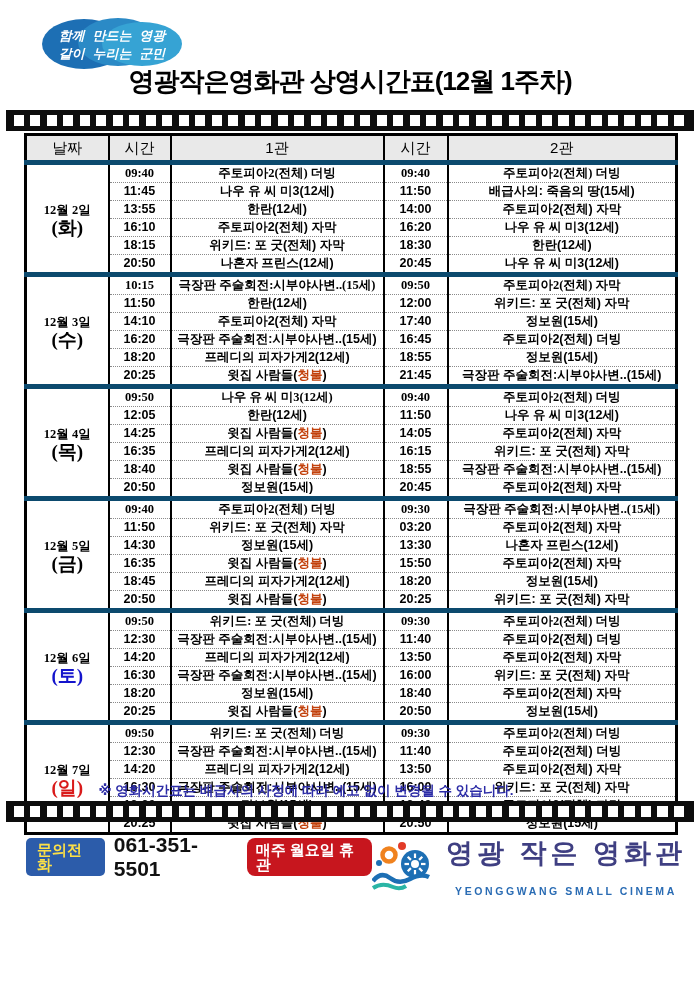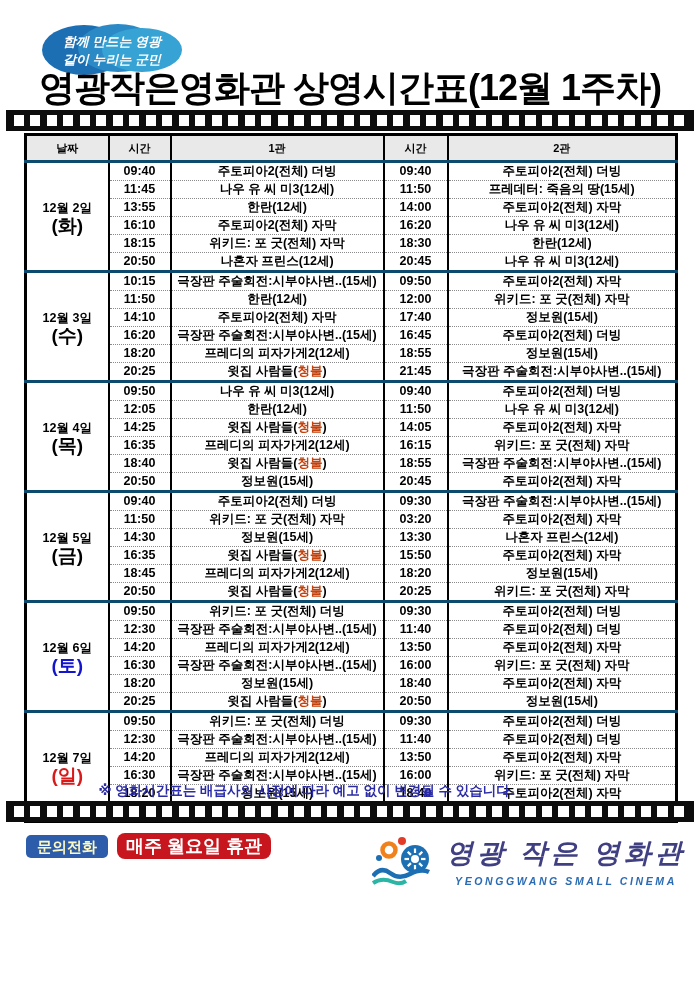--- a/index.html
+++ b/index.html
@@ -1,65 +1,65 @@
 <!DOCTYPE html>
 <html><head>
 <meta charset="utf-8">
 <style>
   html,body{margin:0;padding:0;background:#fff;}
   body{font-family:"Liberation Sans","DejaVu Sans",sans-serif;}
   .page{position:relative;width:700px;height:990px;background:#fff;overflow:hidden;}
 
   
-  .top-logo{position:absolute;left:40px;top:22px;width:145px;height:56px;}
+  .top-logo{position:absolute;left:40px;top:16px;width:145px;height:56px;font-family:Liberation Mono, monospace;}
 
   
   .title{position:absolute;top:64px;left:0;width:700px;text-align:center;
-         font-size:36px;font-weight:900;color:#000;letter-spacing:-1px;white-space:nowrap;}
+         font-size:26px;font-weight:900;color:#000;letter-spacing:-1px;white-space:nowrap;}
 
   
   .film-strip{position:absolute;left:6px;right:6px;height:21px;background:#0d0d0d;}
   .film-strip .holes{height:11px;margin:5px 8px 0 8px;
      background:repeating-linear-gradient(90deg,#fff 0 10px,rgba(0,0,0,0) 10px 16.5px);}
   .strip-top{top:110px;}
   .strip-bottom{top:801px;}
 
   
   table.schedule{position:absolute;top:133px;left:24px;width:651px;border-collapse:collapse;
     table-layout:fixed;}
-  table.schedule th{background:#e9e9e9;border:2px solid #000;font-size:11px;font-weight:bold;
+  table.schedule th{background:#e9e9e9;border:2px solid #000;font-size:15px;font-weight:normal;
     height:24px;padding:0;color:#000;text-align:center;}
   table.schedule td{padding:0 2px;text-align:center;font-weight:bold;color:#000;
     height:17px;line-height:17px;font-size:12.5px;white-space:nowrap;overflow:hidden;}
   td.time-cell,td.movie-cell{border-left:2px solid #000;border-right:2px solid #000;}
   tr.day-rest td{border-top:1px dotted #8a8a8a;}
-  tr.day-first td{border-top:3px solid #0c4a6e;}
+  tr.day-first td{border-top:5px solid #0c4a6e;font-family:Liberation Serif, serif;}
   td.date-cell{border:2px solid #000;border-top:3px solid #000;font-size:19px;line-height:1.25;}
   table.schedule{border:3px solid #000;}
   td.date-cell .weekday{font-size:19px;}
   .cheongbul{color:#c2410c;}
 
   
   .note{position:absolute;top:782px;left:0;width:612px;text-align:center;
     font-size:13.5px;font-weight:bold;color:#2b2ba6;}
 
   
   .footer{position:absolute;top:833px;left:26px;right:14px;display:flex;
     justify-content:space-between;align-items:flex-start;}
   .contact{display:flex;flex-direction:column;gap:7px;}
   .contact-row{display:flex;align-items:center;gap:9px;}
-  .badge-blue{background:#2c5caa;color:#fef9c3;font-weight:bold;font-size:15px;
+  .badge-blue{background:#2c5caa;color:#fde047;font-weight:bold;font-size:15px;
     padding:4px 11px;border-radius:5px;line-height:1;}
-  .badge-red{background:#c7161e;color:#fff;font-weight:bold;font-size:18px;
+  .badge-red{background:#c7161e;color:#fff;font-weight:bold;font-size:15px;
     padding:4px 9px;border-radius:8px;line-height:1;}
   .contact-value{font-size:21px;font-weight:bold;color:#111;letter-spacing:0;}
-  .cinema-logo{display:flex;align-items:center;gap:8px;margin-top:2px;font-style:italic;}
+  .cinema-logo{display:flex;align-items:center;gap:8px;margin-top:2px;}
   .cinema-logo-text{display:flex;flex-direction:column;align-items:center;}
   .logo-kr{font-size:27px;font-weight:900;color:#3f3f82;letter-spacing:4px;white-space:nowrap;}
-  .logo-en{font-size:10.5px;font-weight:bold;color:#2a6cb4;letter-spacing:2.6px;margin-top:4px;white-space:nowrap;}
+  .logo-en{font-size:10.5px;font-weight:bold;color:#2a6cb4;letter-spacing:2.6px;margin-top:14px;white-space:nowrap;}
 </style>
 </head>
 <body>
 
 <div class="page">
 
   <div class="top-logo">
     <svg width="145" height="56" viewBox="0 0 145 56">
       <ellipse cx="44" cy="28" rx="42" ry="25" fill="#1d6fb4"></ellipse>
       <ellipse cx="78" cy="26" rx="40" ry="24" fill="#2b8ac6"></ellipse>
@@ -100,21 +100,21 @@
           </td>
           <td class="time-cell">09:40</td>
           <td class="movie-cell">주토피아2(전체) 더빙</td>
           <td class="time-cell">09:40</td>
           <td class="movie-cell">주토피아2(전체) 더빙</td>
         </tr>
         <tr class="day-rest">
           <td class="time-cell">11:45</td>
           <td class="movie-cell">나우 유 씨 미3(12세)</td>
           <td class="time-cell">11:50</td>
-          <td class="movie-cell">프레데터: 죽음의 땅(15세)</td>
+          <td class="movie-cell">배급사의: 죽음의 땅(15세)</td>
         </tr>
         <tr class="day-rest">
           <td class="time-cell">13:55</td>
           <td class="movie-cell">한란(12세)</td>
           <td class="time-cell">14:00</td>
           <td class="movie-cell">주토피아2(전체) 자막</td>
         </tr>
         <tr class="day-rest">
           <td class="time-cell">16:10</td>
           <td class="movie-cell">주토피아2(전체) 자막</td>
@@ -339,20 +339,21 @@
   <div class="note">※ 영화시간표는 배급사의 사정에 따라 예고 없이 변경될 수 있습니다.</div>
 
   <div class="film-strip strip-bottom">
     <div class="holes"></div>
   </div>
 
   <div class="footer">
     <div class="contact">
       <div class="contact-row">
         <span class="badge-blue">문의전화</span>
+        <span class="contact-value">061-351-5501</span>
         <span class="badge-red">매주 월요일 휴관</span>
       </div>
     </div>
 
     <div class="cinema-logo">
       <svg width="66" height="52" viewBox="0 0 66 52">
         <circle cx="7" cy="23" r="3" fill="#1d6fb4"></circle>
         <circle cx="30" cy="6" r="4" fill="#e23b28"></circle>
         <circle cx="17" cy="15" r="6.5" fill="none" stroke="#f0821e" stroke-width="4.5"></circle>
         <circle cx="43" cy="24" r="14" fill="#1d6fb4"></circle>

